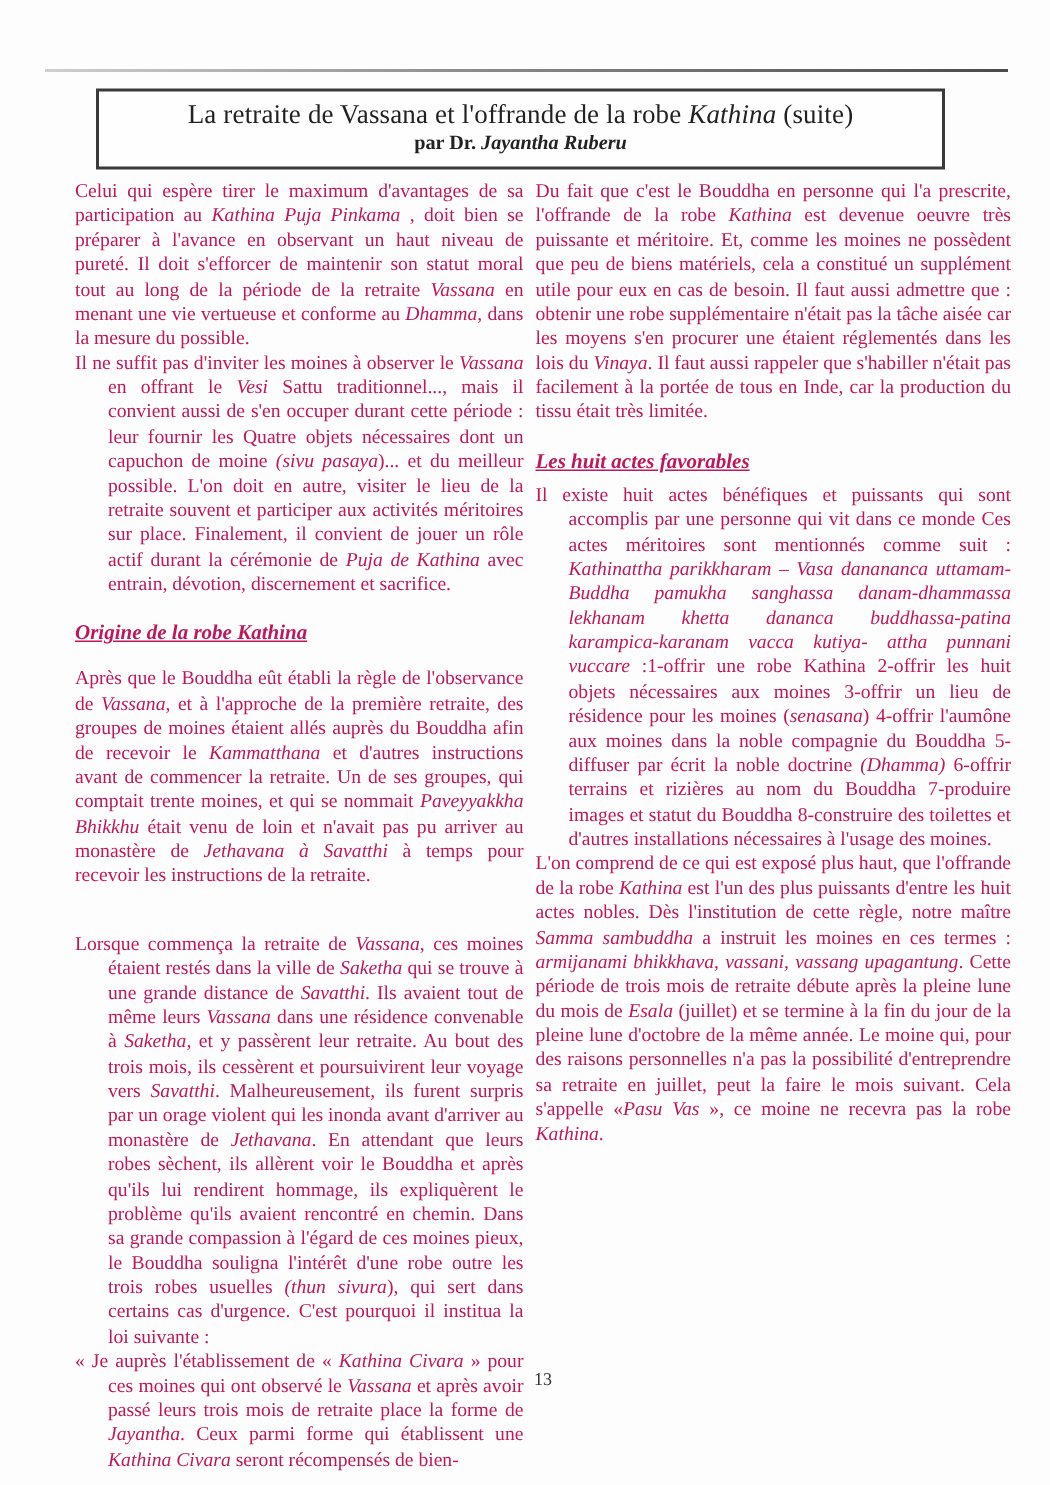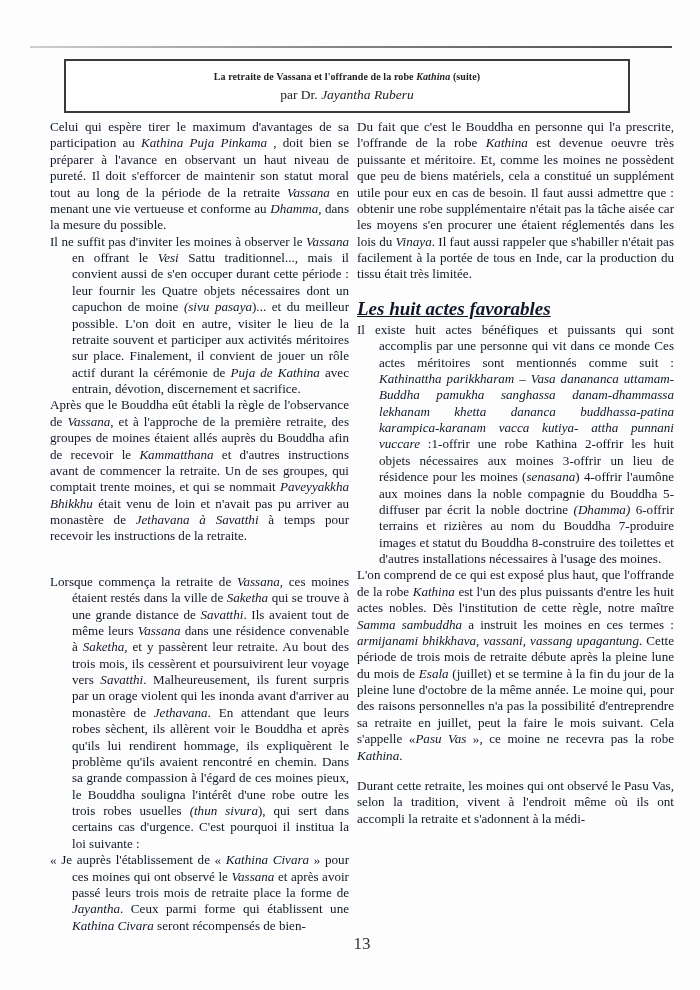--- a/index.html
+++ b/index.html
@@ -14,67 +14,67 @@
   }
   .top-rule{
     position:absolute;left:30px;top:46px;width:642px;height:2px;
     background:linear-gradient(90deg,#cfcfcf,#8a8a8a 45%,#4a4a4a);
   }
   .title-box{
     position:absolute;left:64px;top:59px;width:562px;height:44px;
     border:2px solid #3a3a3a;background:#fefefe;
     text-align:center;padding-top:6px;
   }
-  .title-line1{font-size:10px;font-weight:bold;line-height:19px;letter-spacing:.1px;}
-  .title-line2{font-size:13.5px;font-weight:normal;line-height:17px;}
+  .title-line1{font-size:18px;font-weight:normal;line-height:19px;letter-spacing:.1px;}
+  .title-line2{font-size:13.5px;font-weight:bold;line-height:17px;}
   .columns{
     position:absolute;left:50px;top:119px;width:624px;
     display:flex;align-items:flex-start;
   }
-  .col{font-size:13.1px;line-height:16.38px;color:#0f172a;}
+  .col{font-size:13.1px;line-height:16.38px;color:#be185d;}
   .col-left{width:299px;margin-right:8px;}
   .col-right{width:317px;}
   .para{text-align:justify;}
   .para.hang{padding-left:22px;text-indent:-22px;}
   .para.sb{margin-top:14px;}
   .para.sb2{margin-top:29px;font-family:Liberation Serif, serif;}
   .heading{
-    font-weight:bold;font-style:italic;font-size:19px;
+    font-weight:bold;font-style:italic;font-size:14px;
     text-decoration:underline;line-height:20px;
     margin:16px 0 3px 0;text-align:left;
   }
   .heading.mb{margin-bottom:11px;}
   .page-number{
-    position:absolute;left:0;top:934px;width:700px;
-    text-align:center;font-size:17px;color:#333;
+    position:absolute;left:0;top:912px;width:700px;
+    text-align:center;font-size:12px;color:#333;
     padding-left:24px;box-sizing:border-box;
   }
 </style>
 </head>
 <body>
 
 <div class="page">
   <div class="top-rule"></div>
 
   <div class="title-box">
     <div class="title-line1"><span>La retraite de Vassana et l'offrande de la robe </span><i>Kathina</i><span> (suite)</span></div>
     <div class="title-line2"><span>par Dr. </span><i>Jayantha Ruberu</i></div>
   </div>
 
   <div class="columns">
     <div class="col col-left">
         <div class="para"><span>Celui qui espère tirer le maximum d'avantages de sa participation au </span><i>Kathina Puja Pinkama</i><span> , doit bien se préparer à l'avance en observant un haut niveau de pureté. Il doit s'efforcer de maintenir son statut moral tout au long de la période de la retraite </span><i>Vassana</i><span> en menant une vie vertueuse et conforme au </span><i>Dhamma</i><span>, dans la mesure du possible.</span></div>
         <div class="para hang"><span>Il ne suffit pas d'inviter les moines à observer le </span><i>Vassana</i><span> en offrant le </span><i>Vesi</i><span> Sattu traditionnel..., mais il convient aussi de s'en occuper durant cette période : leur fournir les Quatre objets nécessaires dont un capuchon de moine </span><i>(sivu pasaya</i><span>)... et du meilleur possible. L'on doit en autre, visiter le lieu de la retraite souvent et participer aux activités méritoires sur place. Finalement, il convient de jouer un rôle actif durant la cérémonie de </span><i>Puja de Kathina</i><span> avec entrain, dévotion, discernement et sacrifice.</span></div>
+        <div class="heading mb"><span>Origine de la robe Kathina</span></div>
         <div class="para"><span>Après que le Bouddha eût établi la règle de l'observance de </span><i>Vassana</i><span>, et à l'approche de la première retraite, des groupes de moines étaient allés auprès du Bouddha afin de recevoir le </span><i>Kammatthana</i><span> et d'autres instructions avant de commencer la retraite. Un de ses groupes, qui comptait trente moines, et qui se nommait </span><i>Paveyyakkha Bhikkhu</i><span> était venu de loin et n'avait pas pu arriver au monastère de </span><i>Jethavana à Savatthi</i><span> à temps pour recevoir les instructions de la retraite.</span></div>
         <div class="para hang sb2"><span>Lorsque commença la retraite de </span><i>Vassana</i><span>, ces moines étaient restés dans la ville de </span><i>Saketha</i><span> qui se trouve à une grande distance de </span><i>Savatthi</i><span>. Ils avaient tout de même leurs </span><i>Vassana</i><span> dans une résidence convenable à </span><i>Saketha,</i><span> et y passèrent leur retraite. Au bout des trois mois, ils cessèrent et poursuivirent leur voyage vers </span><i>Savatthi</i><span>. Malheureusement, ils furent surpris par un orage violent qui les inonda avant d'arriver au monastère de </span><i>Jethavana</i><span>. En attendant que leurs robes sèchent, ils allèrent voir le Bouddha et après qu'ils lui rendirent hommage, ils expliquèrent le problème qu'ils avaient rencontré en chemin. Dans sa grande compassion à l'égard de ces moines pieux, le Bouddha souligna l'intérêt d'une robe outre les trois robes usuelles </span><i>(thun sivura</i><span>), qui sert dans certains cas d'urgence. C'est pourquoi il institua la loi suivante :</span></div>
         <div class="para hang"><span>« Je auprès l'établissement de « </span><i>Kathina Civara</i><span> » pour ces moines qui ont observé le </span><i>Vassana</i><span> et après avoir passé leurs trois mois de retraite place la forme de </span><i>Jayantha</i><span>. Ceux parmi forme qui établissent une </span><i>Kathina Civara</i><span> seront récompensés de  bien-</span></div>
       </div>
     <div class="col col-right">
         <div class="para"><span>Du fait que c'est le Bouddha en personne qui l'a prescrite, l'offrande de la robe </span><i>Kathina</i><span> est devenue oeuvre très puissante et méritoire. Et, comme les moines ne possèdent que peu de biens matériels, cela a constitué un supplément utile pour eux en cas de besoin. Il faut aussi admettre que : obtenir une robe supplémentaire n'était pas la tâche aisée car les moyens s'en procurer une étaient réglementés dans les lois du </span><i>Vinaya</i><span>. Il faut aussi rappeler que s'habiller n'était pas facilement à la portée de tous en Inde, car la production du tissu était très limitée.</span></div>
         <div class="heading"><span>Les huit actes favorables</span></div>
         <div class="para hang"><span>Il existe huit actes bénéfiques et puissants qui sont accomplis par une  personne qui vit dans ce monde  Ces actes méritoires sont mentionnés comme suit : </span><i>Kathinattha parikkharam – Vasa danananca uttamam-Buddha pamukha sanghassa danam-dhammassa lekhanam khetta dananca buddhassa-patina karampica-karanam vacca kutiya- attha punnani vuccare</i><span> :1-offrir une robe Kathina 2-offrir les huit objets nécessaires aux moines 3-offrir un lieu de résidence pour les moines (</span><i>senasana</i><span>) 4-offrir l'aumône aux moines dans la noble compagnie du Bouddha 5-diffuser par écrit la noble doctrine </span><i>(Dhamma)</i><span> 6-offrir terrains et rizières au nom du Bouddha 7-produire images et statut du Bouddha 8-construire des toilettes et d'autres installations nécessaires à l'usage des moines.</span></div>
         <div class="para"><span>L'on comprend de ce qui est exposé plus haut, que l'offrande de la robe </span><i>Kathina</i><span> est l'un des plus puissants d'entre les huit actes nobles. Dès l'institution de cette règle, notre maître </span><i>Samma sambuddha</i><span> a instruit les moines en ces termes : </span><i>armijanami bhikkhava, vassani, vassang upagantung</i><span>. Cette période de trois mois de retraite débute après la pleine lune du mois de </span><i>Esala</i><span> (juillet) et se termine à la fin du jour de la pleine lune d'octobre de la même année. Le moine qui, pour des raisons personnelles n'a pas la possibilité d'entreprendre sa retraite en juillet, peut la faire le mois suivant. Cela s'appelle «</span><i>Pasu Vas</i><span> », ce moine ne recevra pas la robe </span><i>Kathina</i><span>.</span></div>
-        <div class="para sb"><span>Durant cette retraite, les moines qui ont observé le Pasu Vas, selon la tradition, vivent à l'endroit même où ils ont accompli la retraite et s'adonnent à la médi-</span></div>
       </div>
   </div>
 
   <div class="page-number">13</div>
 </div>
 
 </body></html>

